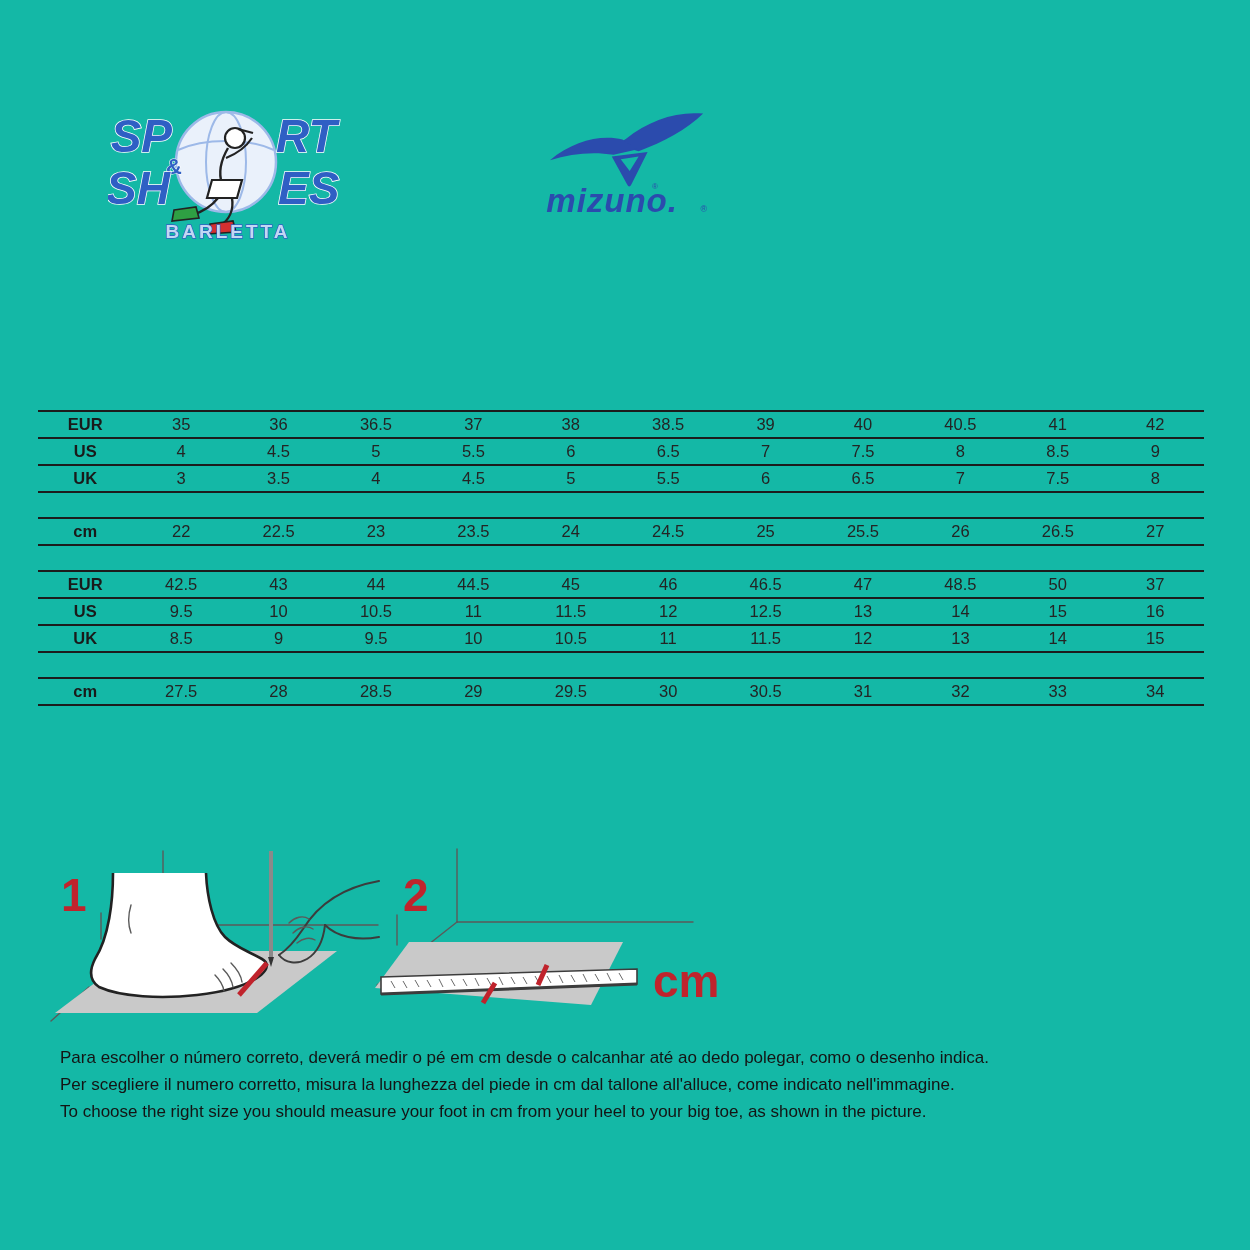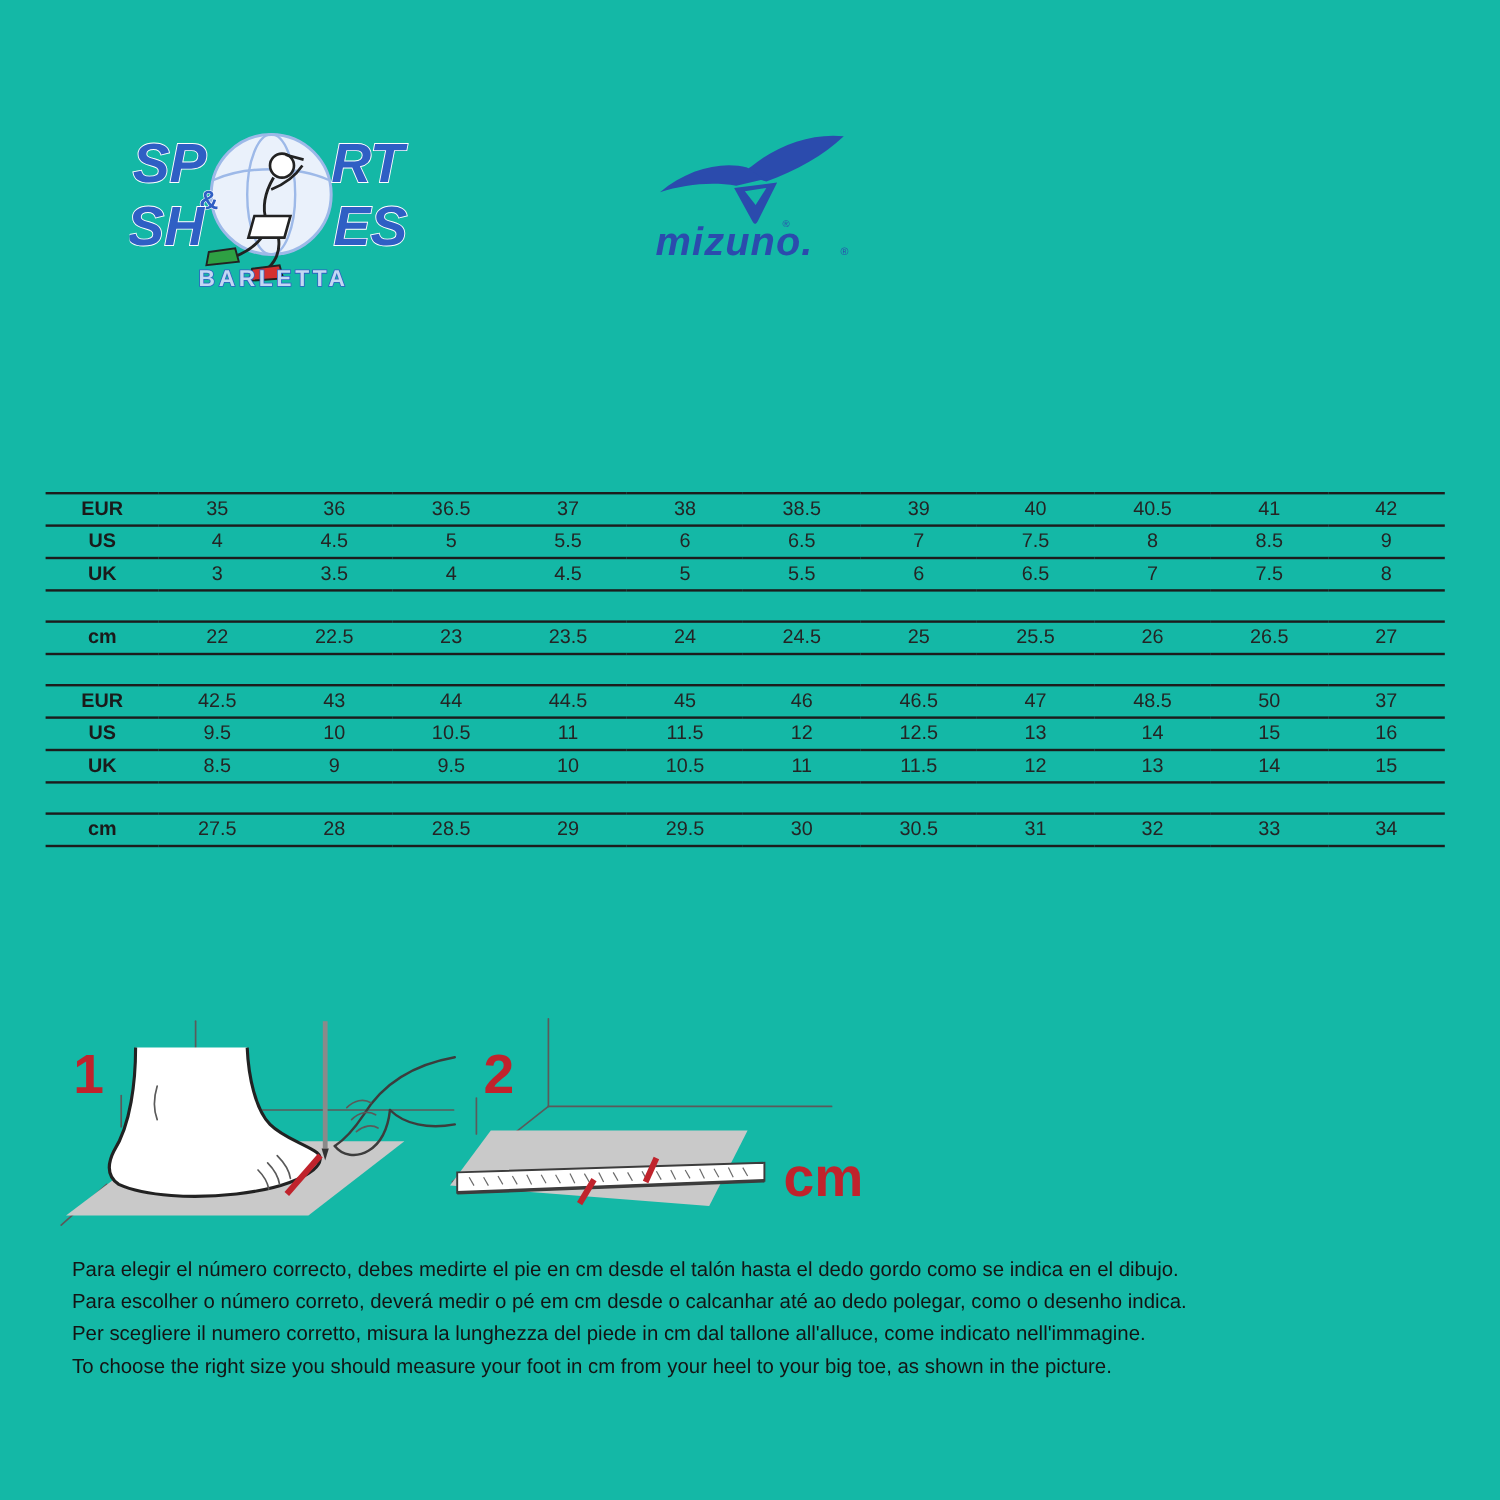--- a/index.html
+++ b/index.html
@@ -298,19 +298,18 @@
       </g>
     </g>
 
     <line x1="163" y1="140" x2="172" y2="120" stroke-width="4" class="accent-stroke"></line>
     <line x1="108" y1="158" x2="120" y2="138" stroke-width="4" class="accent-stroke"></line>
     <text x="28" y="66" font-size="46" class="accent-text" fill="#c0232c">2</text>
     <text x="278" y="152" font-size="46" class="accent-text" fill="#c0232c">cm</text>
   </svg>
 
   <div class="instructions">
-    <p>Para elegir el número correcto, debes medirte el pie en cm desde el talón hasta el dedo gordo como se indica en el dibujo.</p>
     <p>Para escolher o número correto, deverá medir o pé em cm desde o calcanhar até ao dedo polegar, como o desenho indica.</p>
     <p>Per scegliere il numero corretto, misura la lunghezza del piede in cm dal tallone all'alluce, come indicato nell'immagine.</p>
     <p>To choose the right size you should measure your foot in cm from your heel to your big toe, as shown in the picture.</p>
   </div>
 
 </div>
 
 </body></html>

